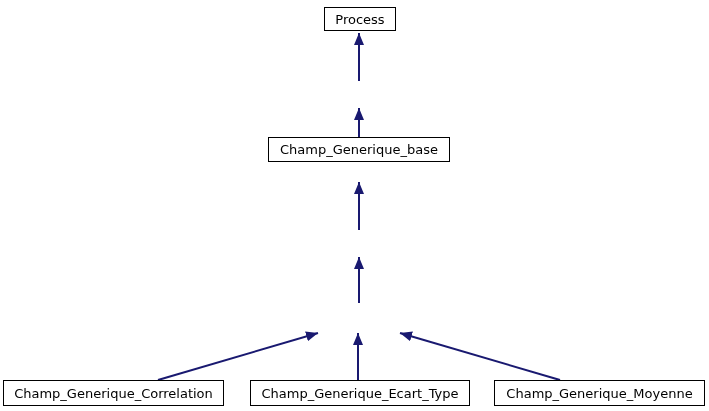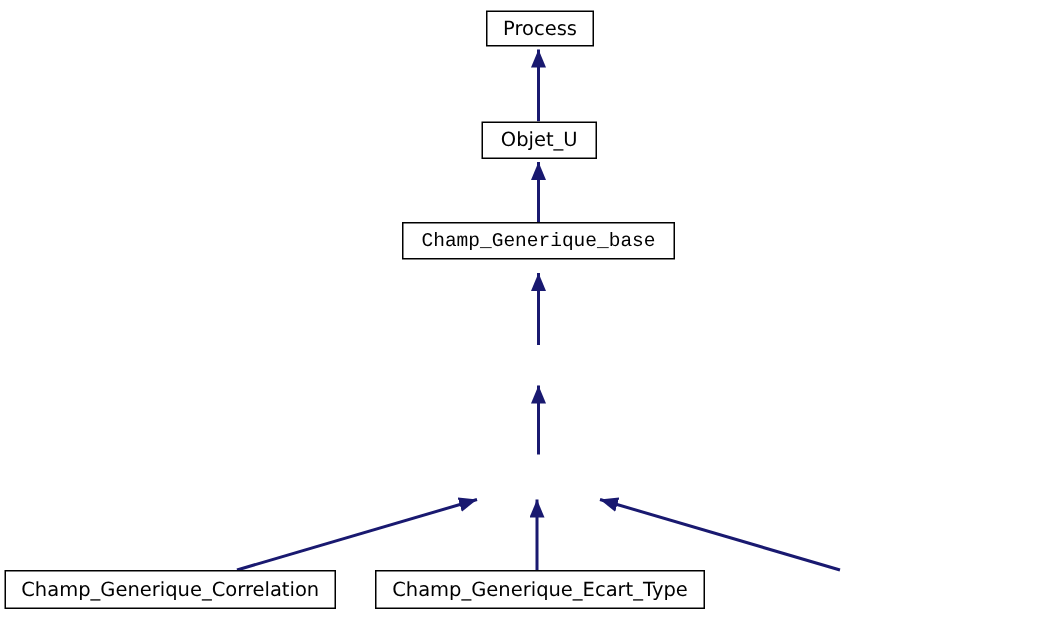--- a/index.html
+++ b/index.html
@@ -43,21 +43,21 @@
     white-space: nowrap;
     cursor: pointer;
   }
   .node.current {
     background: var(--current-fill, #c0c0c0);
     border-width: 2px;
     cursor: default;
   }
   #node-process                 { left: 324px; top: 7px;   width: 72px;  height: 24px; }
   #node-objet-u                 { left: 321px; top: 81px;  width: 77px;  height: 25px; }
-  #node-champ-generique-base    { left: 268px; top: 148px; width: 182px; height: 25px; font-family: Liberation Mono, monospace; }
+  #node-champ-generique-base    { left: 268px; top: 137px; width: 182px; height: 25px; }
   #node-champ-gen-de-champs-gen { left: 250px; top: 230px; width: 218px; height: 25px; }
   #node-champ-generique-statistiques-base { left: 225px; top: 303px; width: 266px; height: 28px; }
   #node-champ-generique-correlation { left: 3px;   top: 380px; width: 221px; height: 26px; }
   #node-champ-generique-ecart-type  { left: 250px; top: 380px; width: 220px; height: 26px; }
   #node-champ-generique-moyenne     { left: 494px; top: 380px; width: 211px; height: 26px; }
 </style>
 </head>
 <body>
 
 <div class="canvas">
@@ -72,24 +72,24 @@
     <line class="edge" x1="359" y1="155" x2="359" y2="108" marker-end="url(#arrow)"></line>
     <line class="edge" x1="359" y1="230" x2="359" y2="182" marker-end="url(#arrow)"></line>
     <line class="edge" x1="359" y1="303" x2="359" y2="257" marker-end="url(#arrow)"></line>
     <line class="edge" x1="158" y1="380" x2="318" y2="333" marker-end="url(#arrow)"></line>
     <line class="edge" x1="358" y1="380" x2="358" y2="333" marker-end="url(#arrow)"></line>
     <line class="edge" x1="560" y1="380" x2="400" y2="333" marker-end="url(#arrow)"></line>
   </svg>
 
   <div class="node" id="node-process">Process</div>
 
-  <div class="node" id="node-objet-u">Objet_U</div>
 
   <div class="node" id="node-champ-generique-base">Champ_Generique_base</div>
 
 
 
   <div class="node" id="node-champ-generique-ecart-type">Champ_Generique_Ecart_Type</div>
 
   <div class="node" id="node-champ-generique-correlation">Champ_Generique_Correlation</div>
 
+  <div class="node" id="node-champ-generique-moyenne">Champ_Generique_Moyenne</div>
 
 </div>
 
 </body></html>

